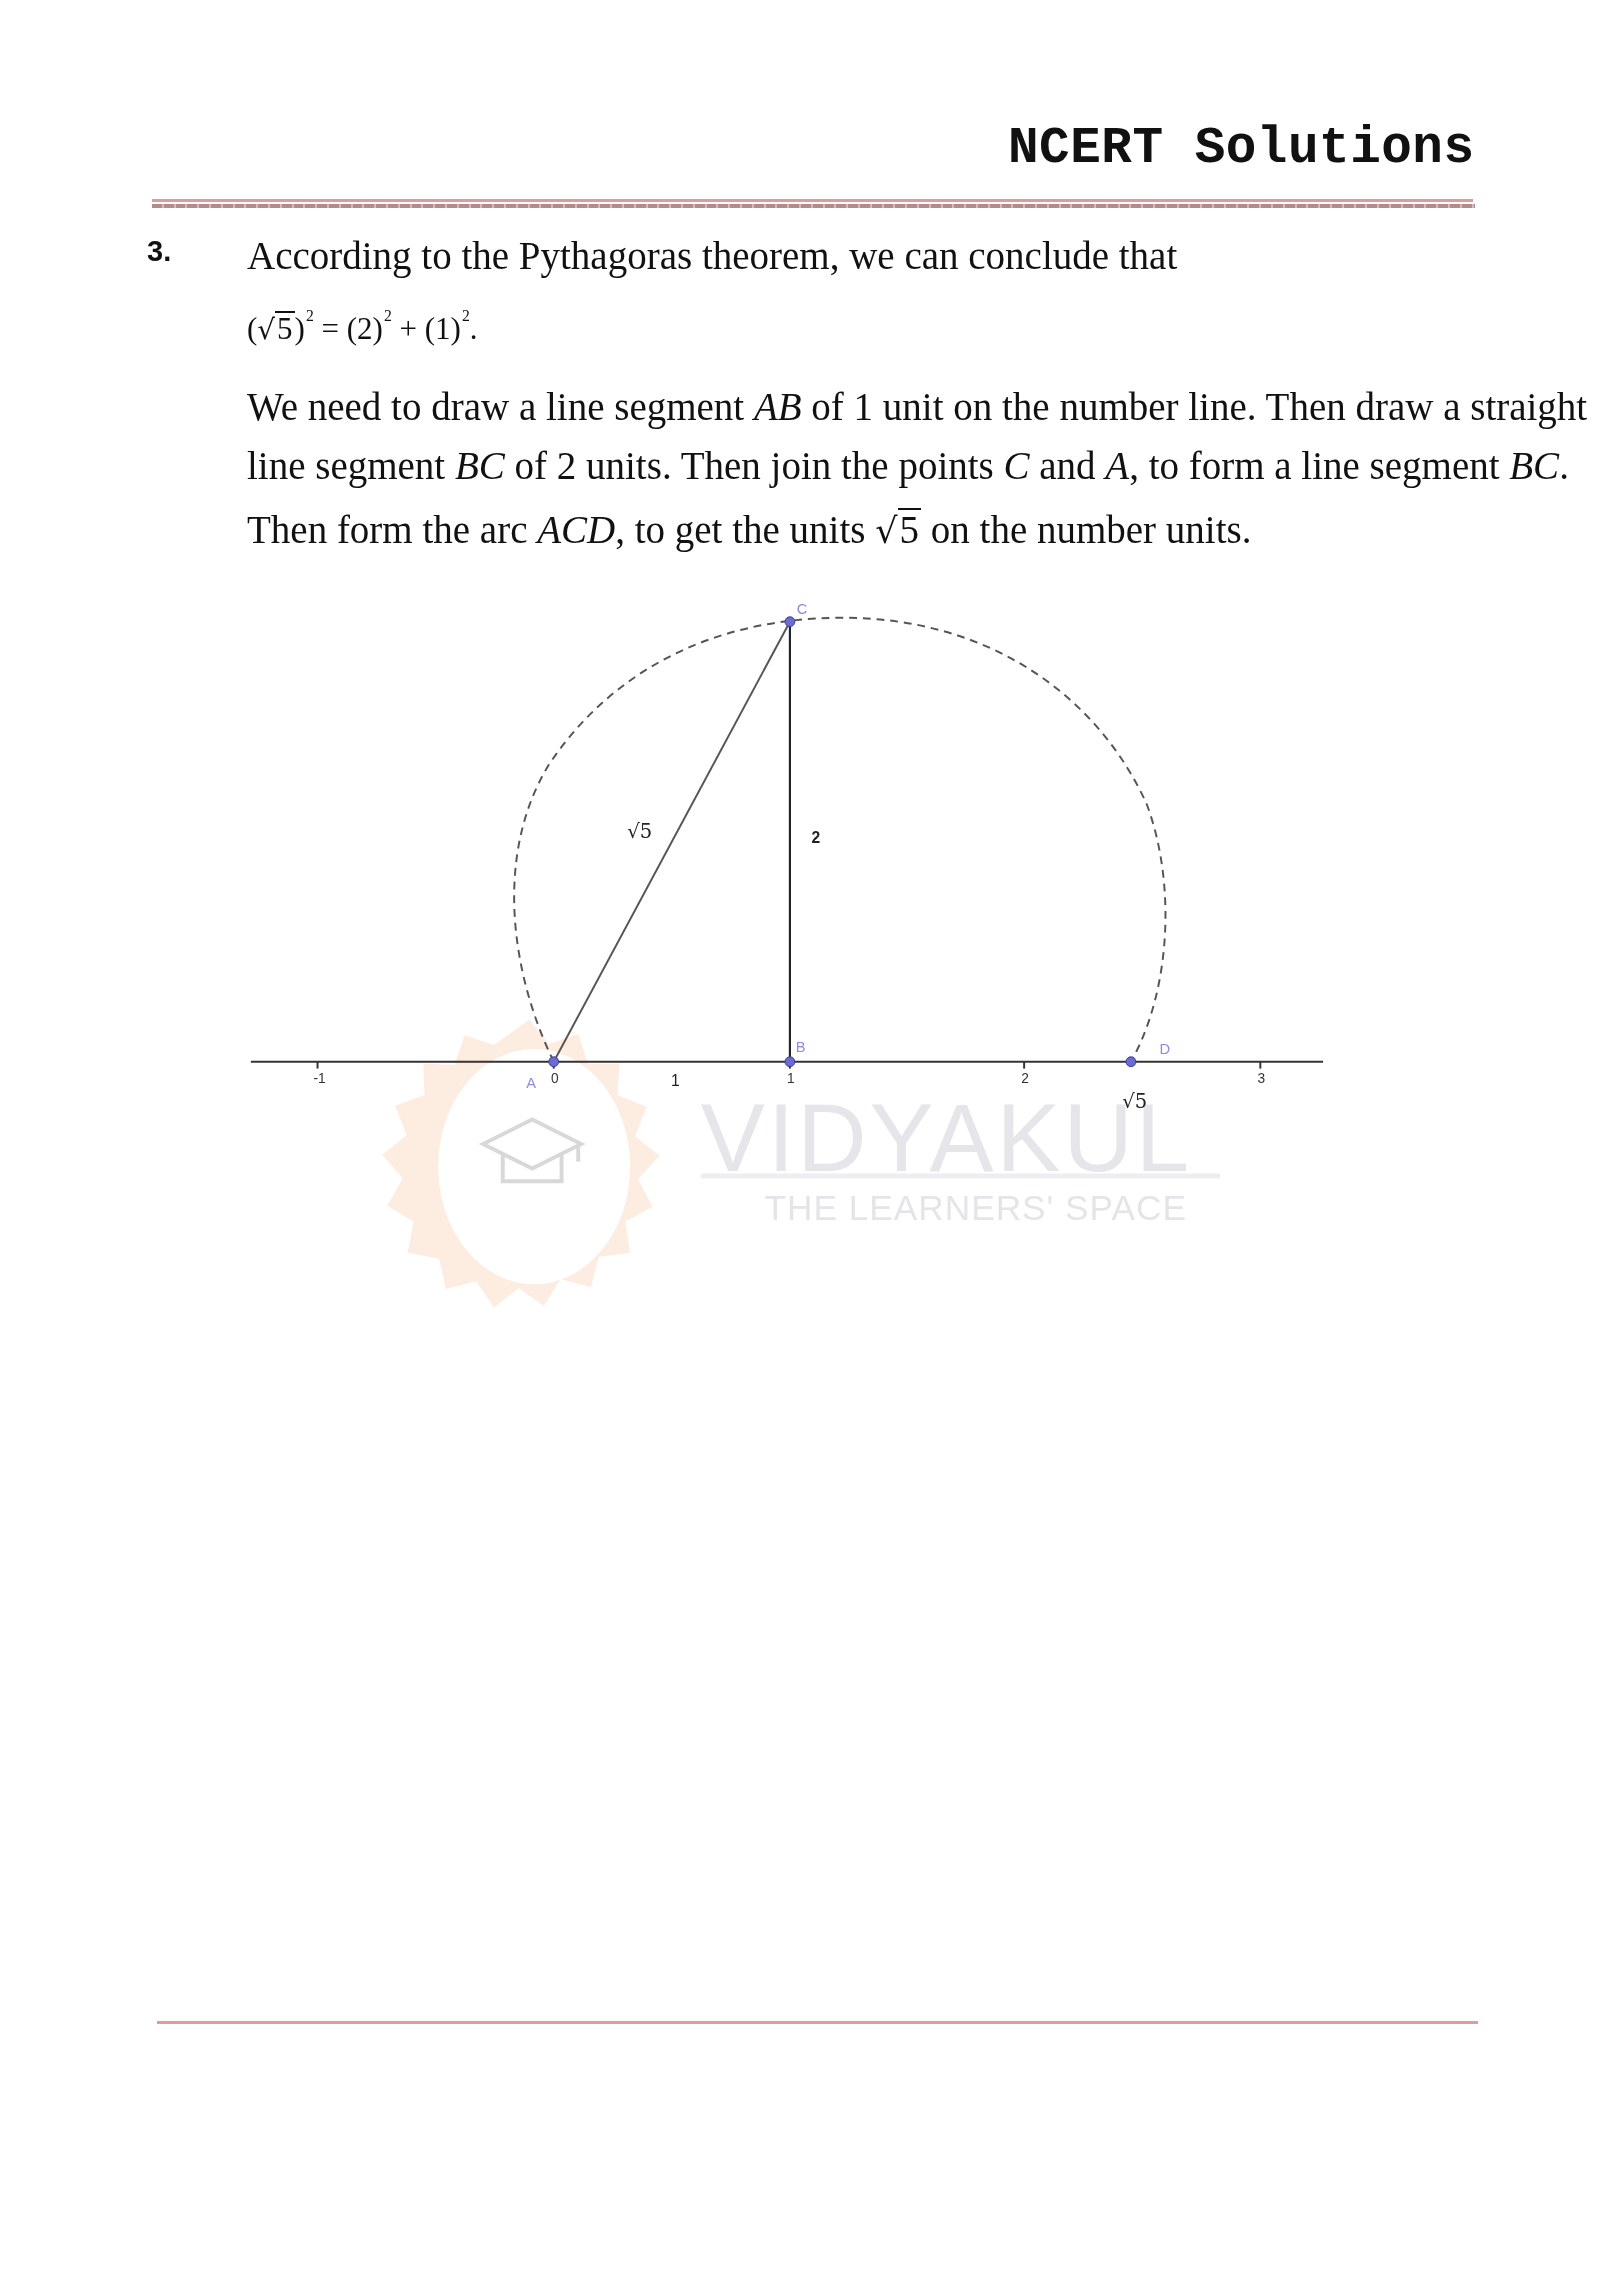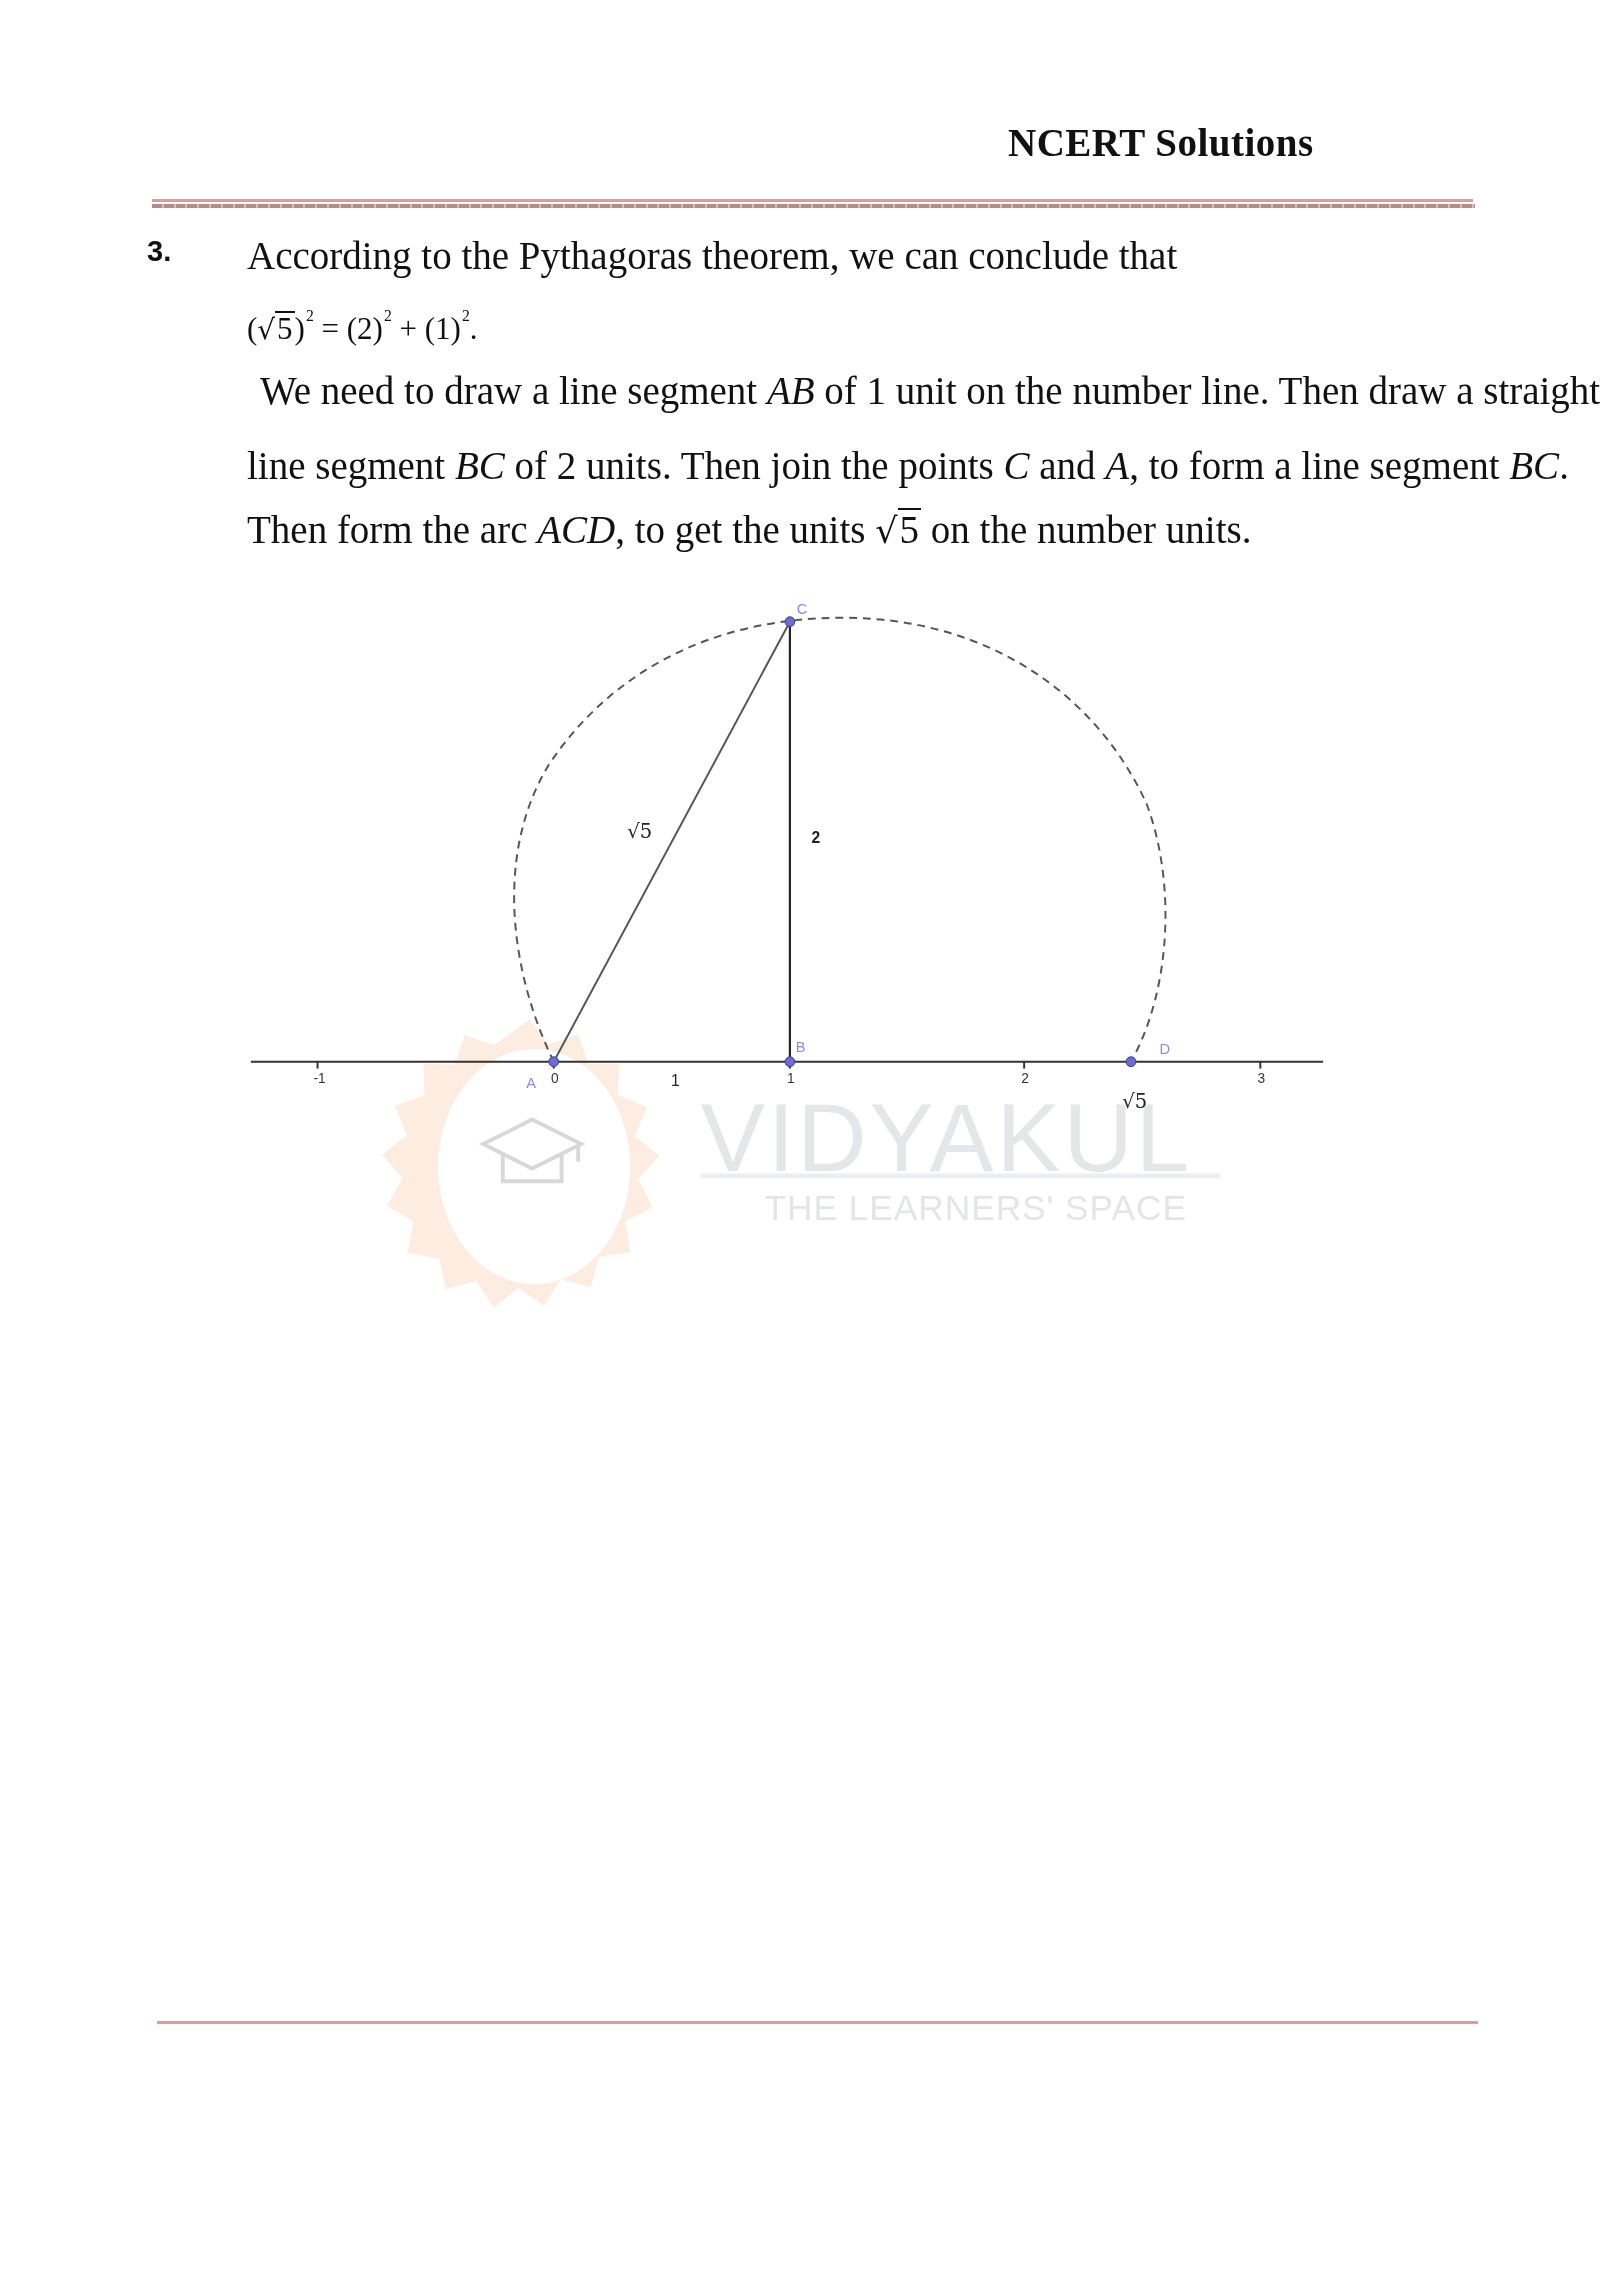--- a/index.html
+++ b/index.html
@@ -1,30 +1,30 @@
 <!DOCTYPE html>
 <html><head>
 <meta charset="utf-8">
 <style>
   html, body { margin: 0; padding: 0; background: #ffffff; }
   body { width: 1620px; height: 2293px; position: relative; overflow: hidden;
          font-family: "DejaVu Serif", "Liberation Serif", serif; color: #111; }
-  .header-title { position: absolute; left: 1008px; top: 120px; font-size: 39px; font-weight: bold;
-                  font-family: Liberation Serif, serif; letter-spacing: 0.5px; color: #111; }
+  .header-title { position: absolute; left: 1008px; top: 120px; font-size: 51px; font-weight: bold;
+                  font-family: Liberation Mono, monospace; letter-spacing: 0.5px; color: #111; }
   .rule-top1 { position: absolute; left: 152px; top: 199px; width: 1321px; height: 2.9px; background: #e09a9a; }
   .rule-top2 { position: absolute; left: 152px; top: 204px; width: 1323px; height: 3.9px;
                background: repeating-linear-gradient(90deg, #b58a8a 0 9.8px, #d8b8b8 9.8px 11.8px); }
   .rule-bottom { position: absolute; left: 157px; top: 2021px; width: 1321px; height: 2.9px; background: #e09a9a; }
   .qnum { position: absolute; left: 147px; top: 235px; font-size: 29px; font-weight: bold;
           font-family: "Liberation Sans", sans-serif; }
   .para { position: absolute; left: 247px; font-size: 39px; font-family: "Liberation Serif", serif; white-space: nowrap; }
   .p1 { top: 233px; }
   .eq { top: 307px; font-size: 31px; font-family: "Liberation Serif", serif; }
   .eq sup { font-size: 15.7px; vertical-align: 17.6px; margin-left: 1px; }
-  .p2 { top: 368px; width: 1243px; text-align: justify; text-align-last: justify; margin-left: 13px; }
+  .p2 { top: 384px; width: 1243px; text-align: justify; text-align-last: justify; }
   .p3 { top: 443px; text-align: center; }
   .p4 { top: 507px; }
   .sqrt { display: inline-block; border-top: 2px solid #111; padding: 0 2px; line-height: 1.05; }
   .rad { font-family: "DejaVu Serif", serif; font-size: 0.9em; }
   i { font-style: italic; }
   svg.diagram { position: absolute; left: 0; top: 0; }
   .watermark { position: absolute; left: 0; top: 0; pointer-events: none; }
 </style>
 </head>
 <body>

